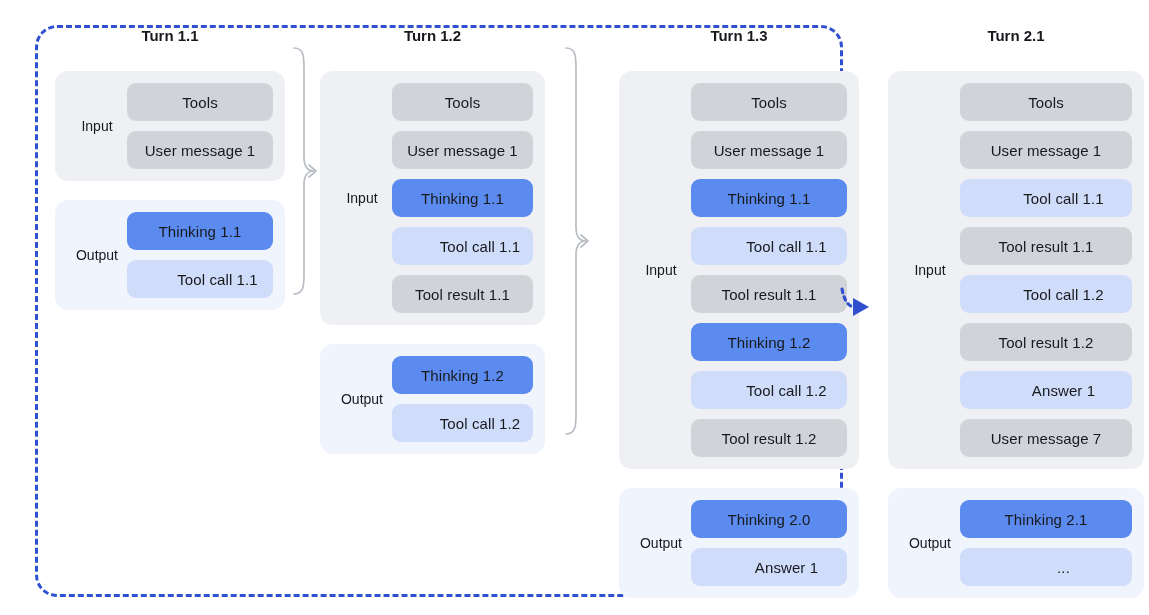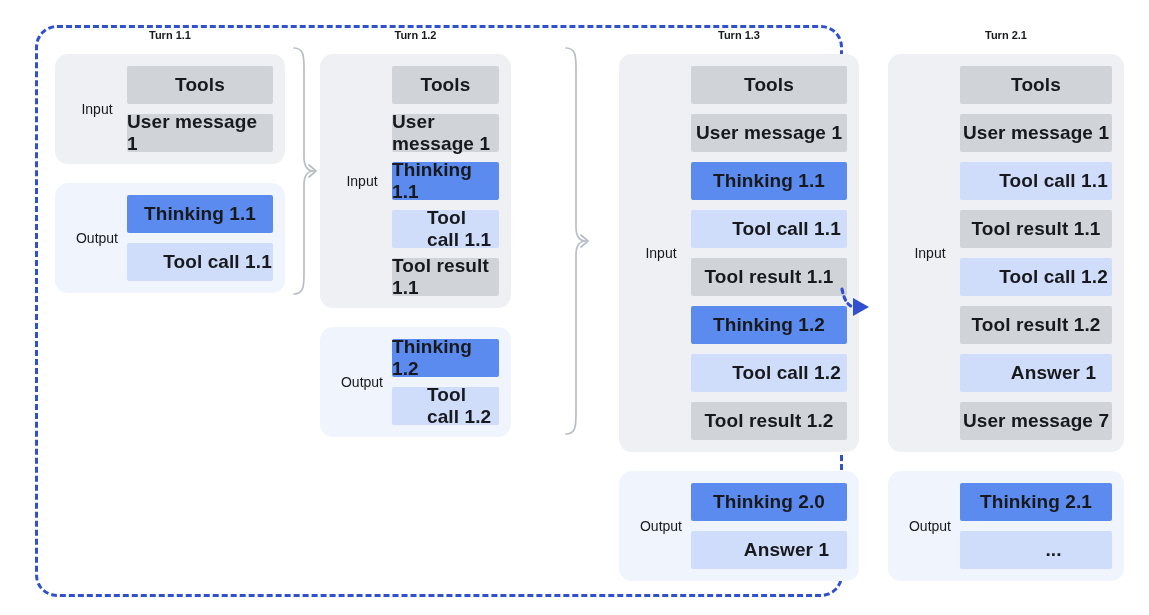--- a/index.html
+++ b/index.html
@@ -23,28 +23,28 @@
     overflow:hidden;
   }
   .group-outline{
     position:absolute;
     left:35px;top:25px;width:808px;height:572px;
     border:3px dashed var(--dashed-border);
     border-radius:22px;
   }
   .column{position:absolute;top:26px;}
   .col-1{left:55px;width:230px;}
-  .col-2{left:320px;width:191px;}
+  .col-2{left:320px;width:225px;}
   .col-3{left:619px;width:240px;}
-  .col-4{left:888px;width:236px;}
+  .col-4{left:888px;width:256px;}
   .turn-title{
     text-align:center;
-    font-size:11px;font-weight:600;
+    font-size:15px;font-weight:600;
     line-height:19px;
-    margin-bottom:9px;
+    margin-bottom:26px;
     color:var(--text);
   }
   .section{
     display:flex;align-items:center;
     border-radius:13px;
     padding:12px;
   }
   .section.input{background:var(--input-section-bg);}
   .section.output{background:var(--output-section-bg);margin-top:19px;}
   .section-label{
@@ -52,23 +52,23 @@
     text-align:center;
     font-size:14px;font-weight:500;
     color:var(--text);
   }
   .blocks{
     flex:1;
     display:flex;flex-direction:column;gap:10px;
   }
   .block{
     height:38px;
-    border-radius:2px;
+    border-radius:9px;
     display:flex;align-items:center;justify-content:center;
-    font-size:19px;font-weight:700;
+    font-size:15px;font-weight:400;
     color:var(--text);
     letter-spacing:.1px;
   }
   .block.context{background:var(--context-block-bg);}
   .block.thinking{background:var(--thinking-block-bg);}
   .block.tool-call{background:var(--tool-call-block-bg);padding-left:35px;}
   .connector{position:absolute;}
   .connector path{stroke:var(--connector);stroke-width:1.7;fill:none;stroke-linecap:round;stroke-linejoin:round;}
   .turn-arrow{position:absolute;left:836px;top:287px;}
 </style>

